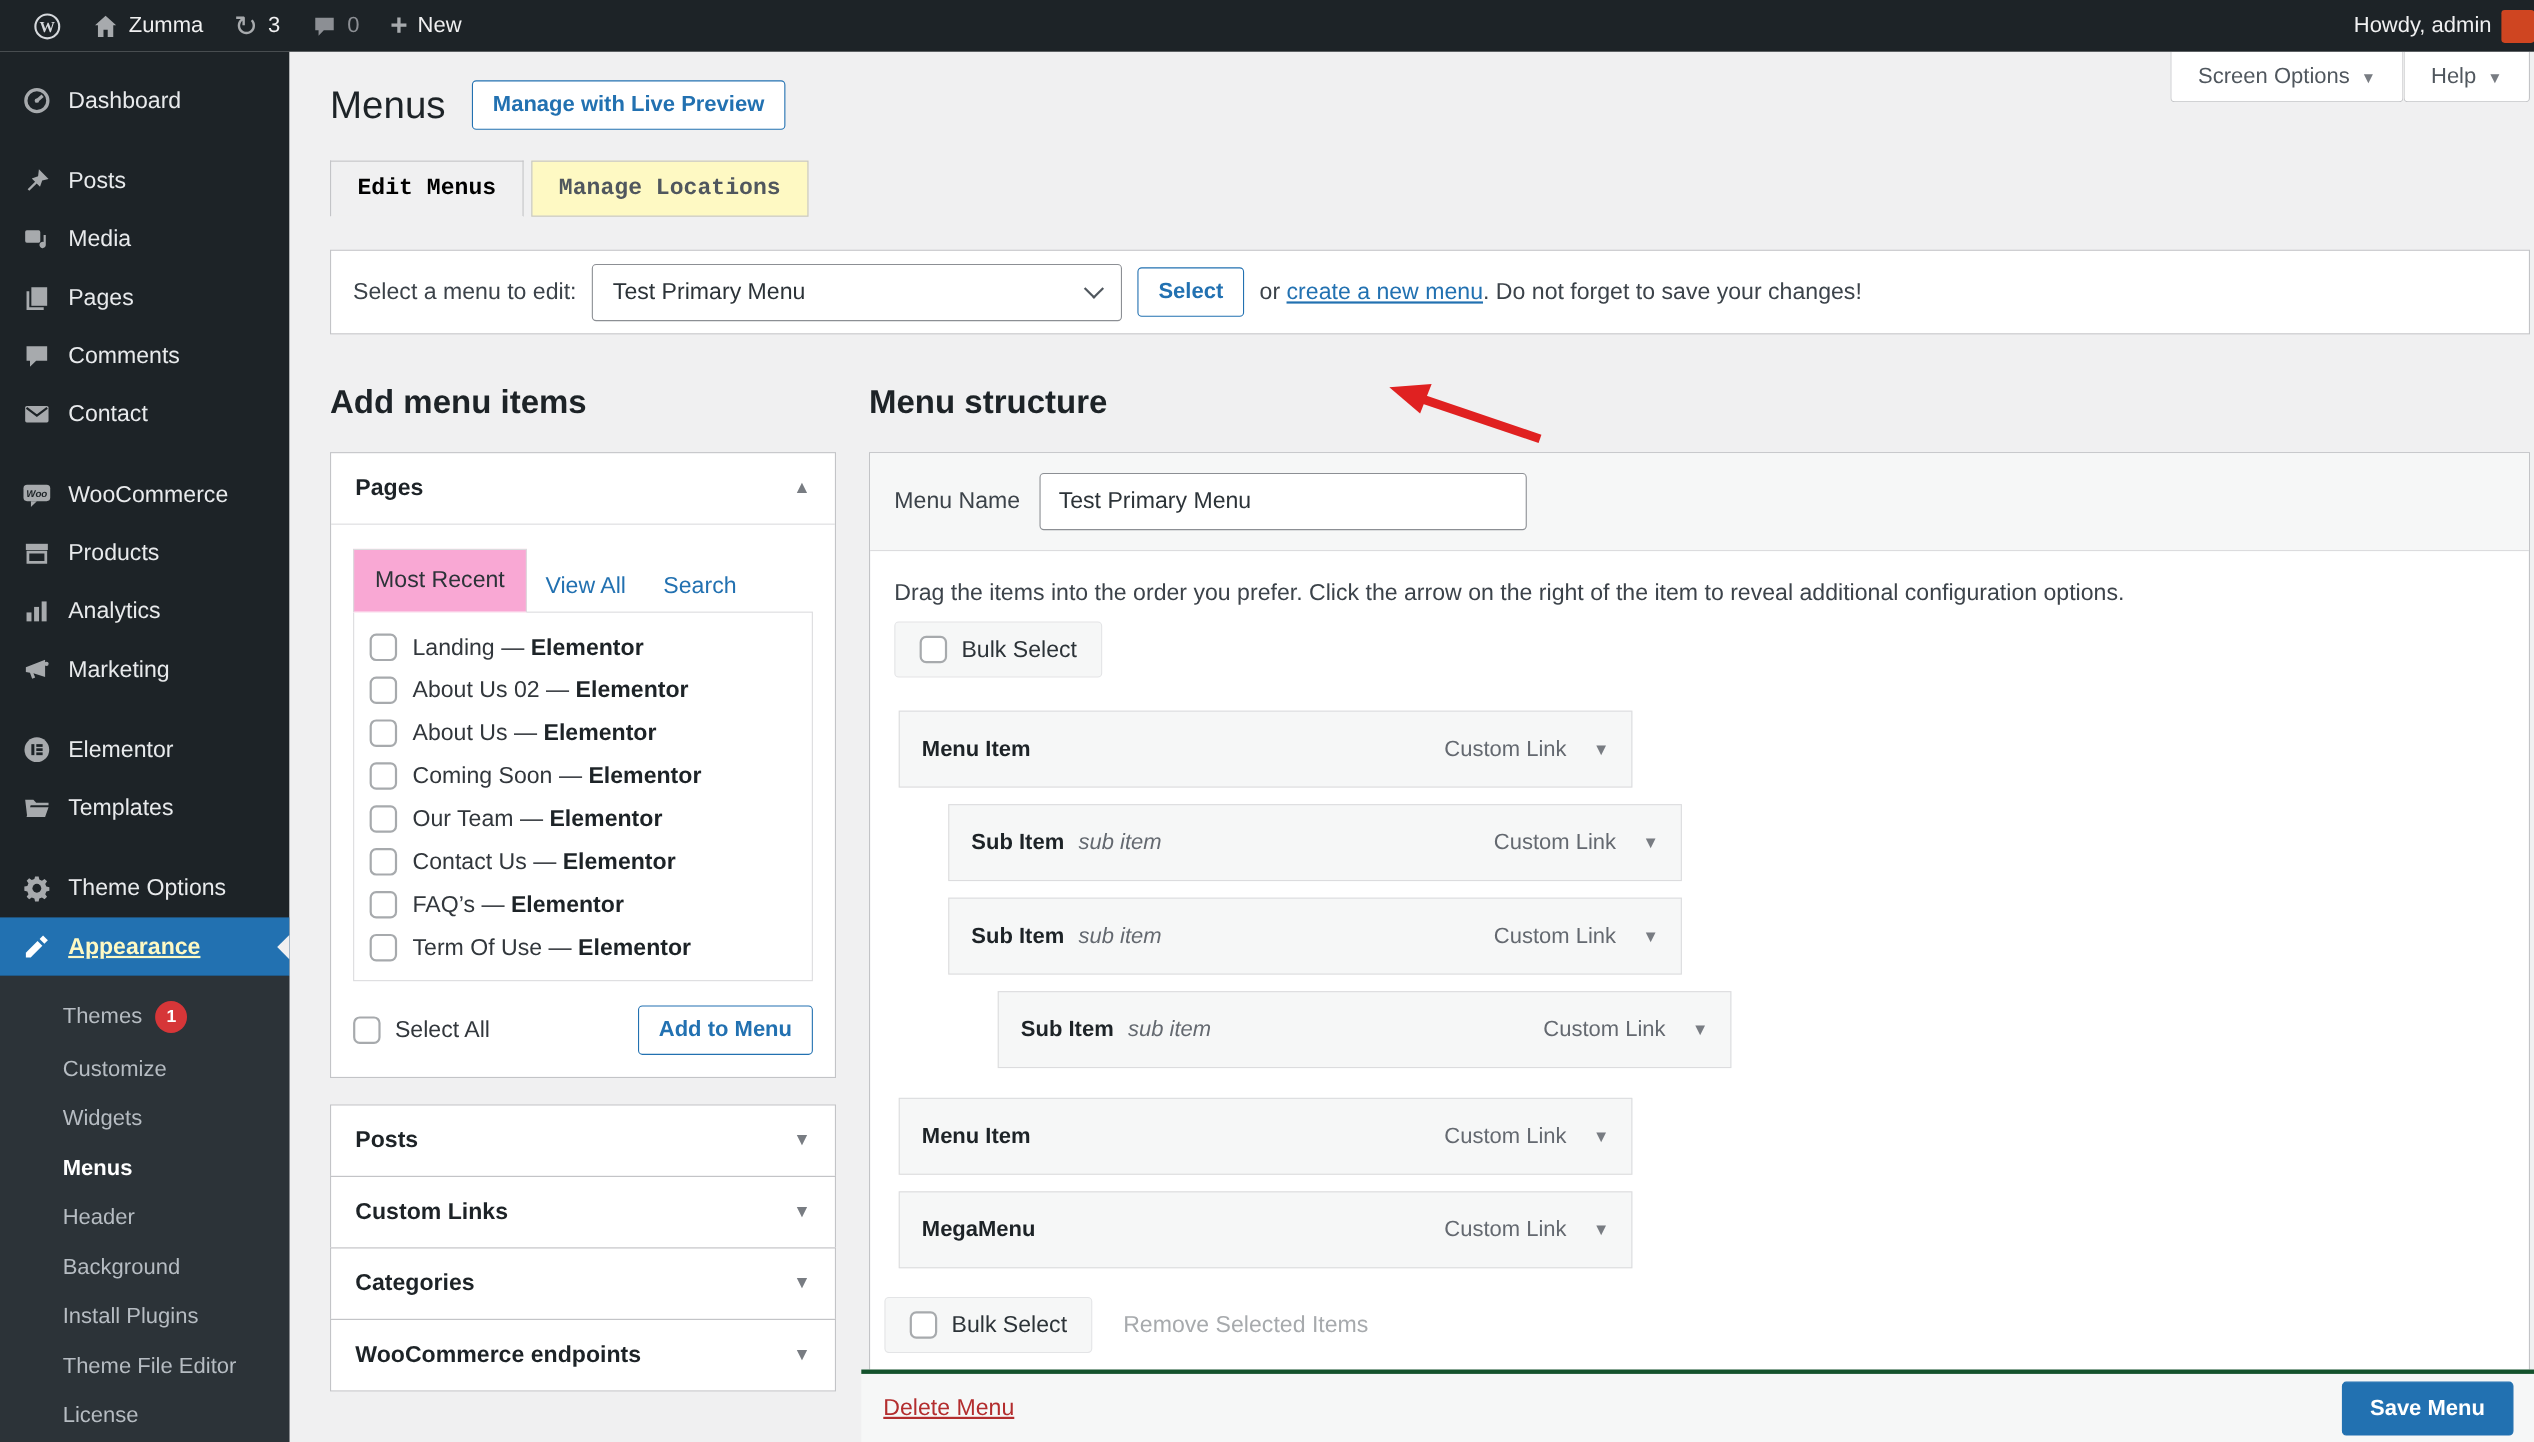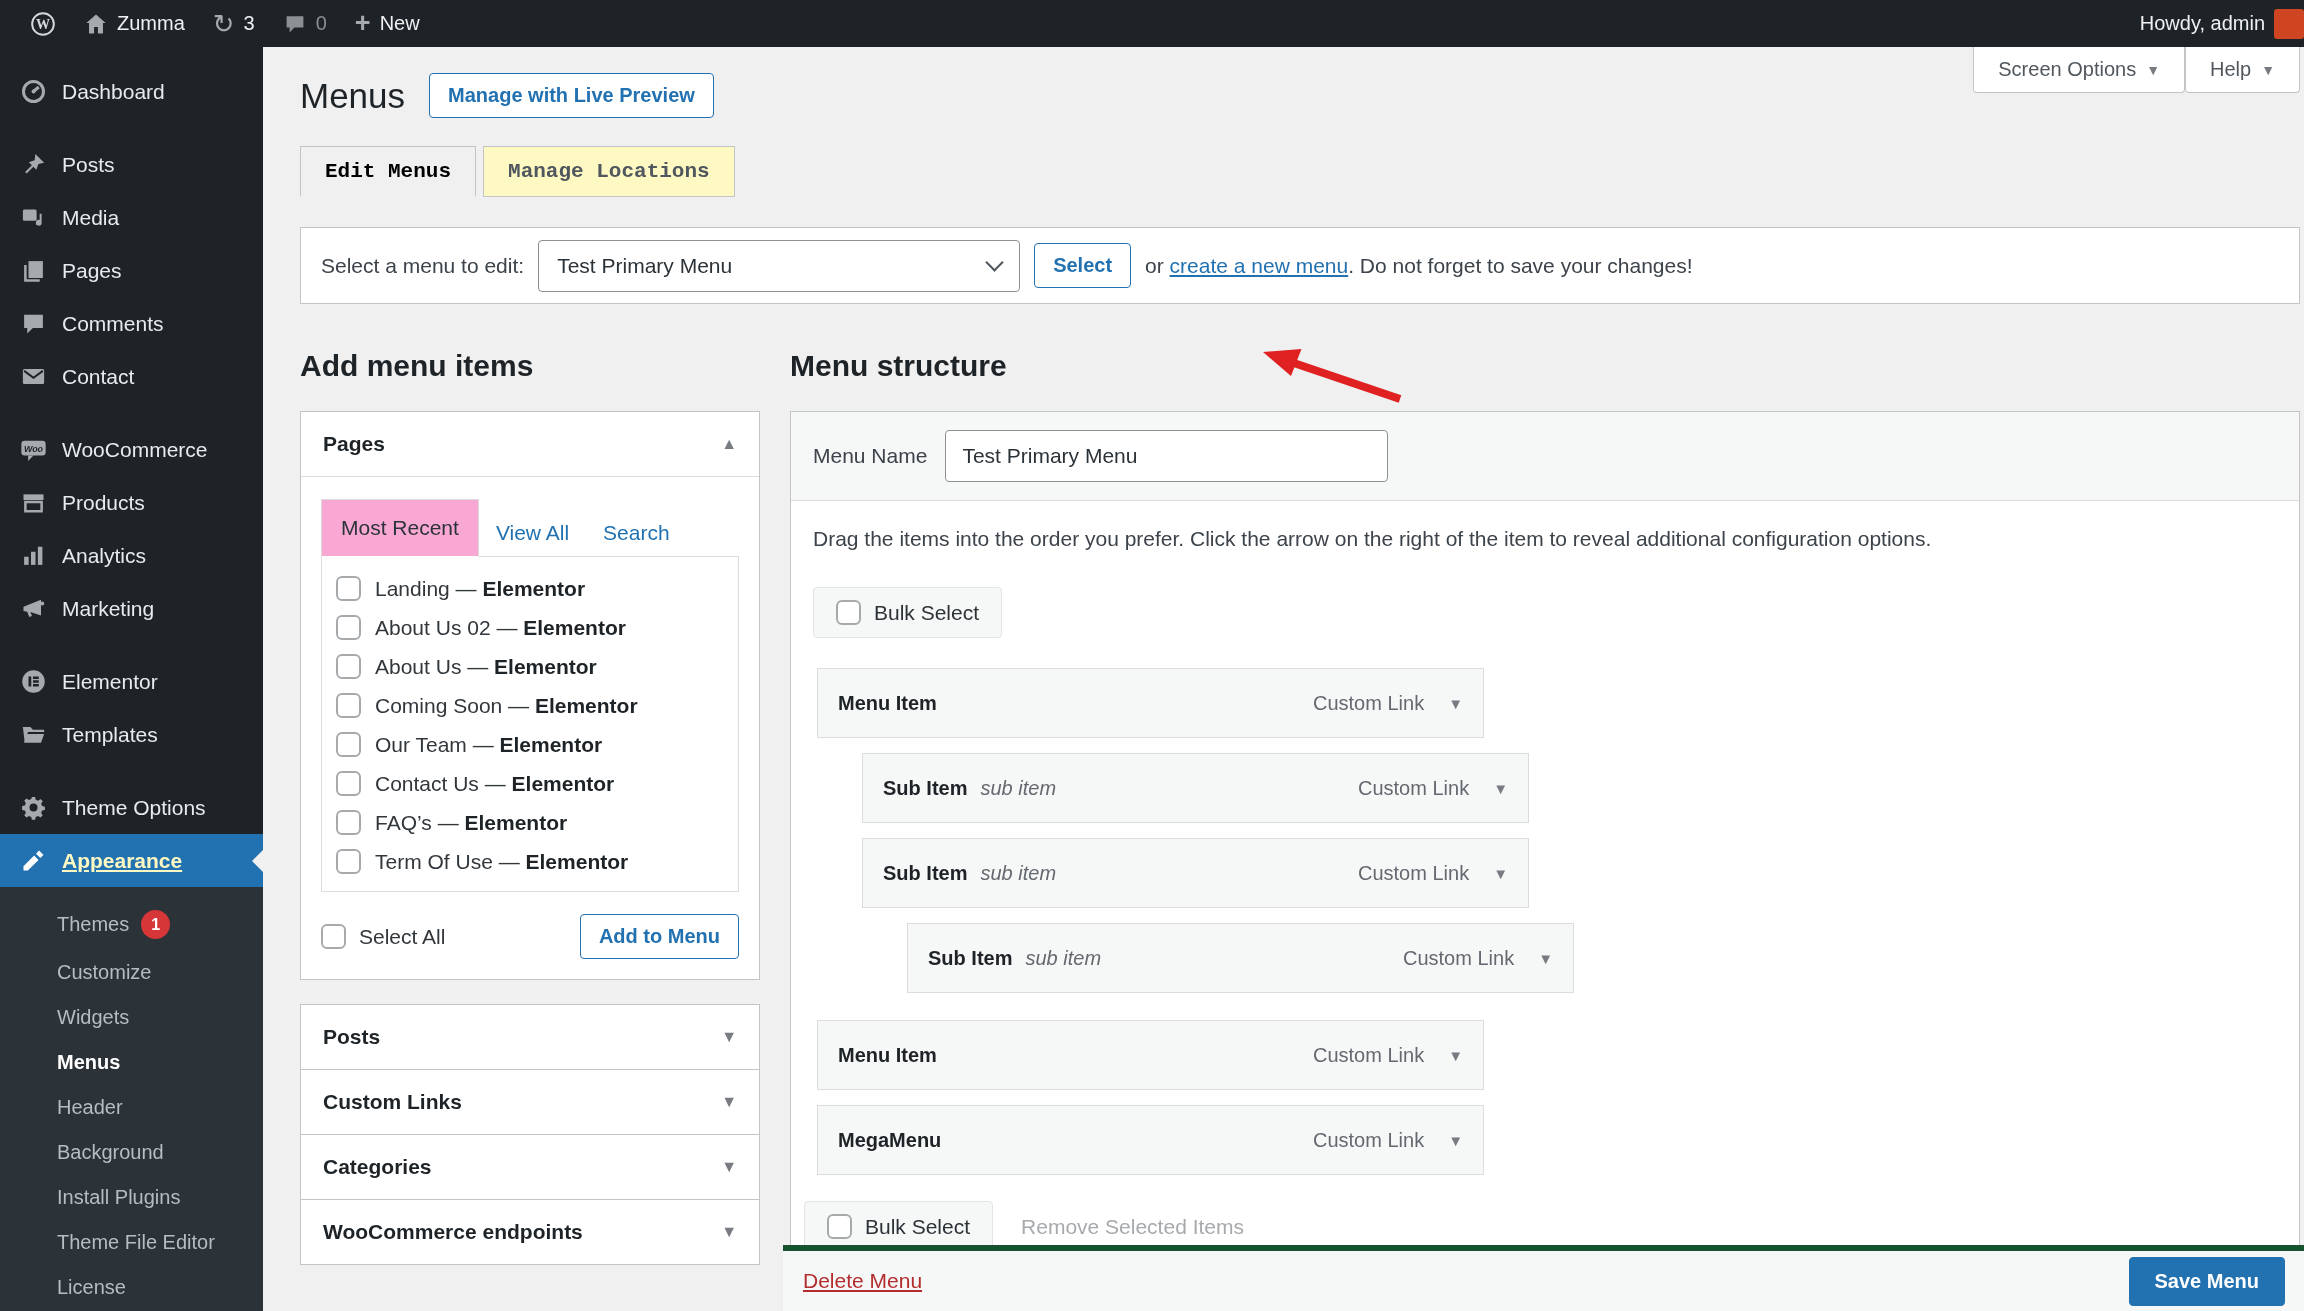--- a/index.html
+++ b/index.html
@@ -123,21 +123,21 @@
   
   .ms-head {
     background:#f6f7f7; border-bottom:1px solid #dcdcde; display:flex; align-items:center;
     gap:18px; padding:18px 22px; font-size:21px; color:#3c434a;
   }
   .ms-name-input {
     width:443px; height:52px; border:1px solid #8c8f94; border-radius:4px; background:#fff;
     font-size:21px; padding:0 16px; color:#2c3338; font-family:inherit;
   }
   .ms-body { padding:26px 22px 140px 13px; }
-  .ms-instructions { font-size:21px; color:#3c434a; margin:0 0 36px 9px; }
+  .ms-instructions { font-size:21px; color:#3c434a; margin:0 0 14px 9px; }
   .bulk-box {
     display:inline-flex; align-items:center; gap:13px; background:#f6f7f7;
     border:1px solid #e3e4e6; border-radius:4px; padding:12px 22px; font-size:21px; color:#2c3338;
     margin-left:9px; cursor:pointer;
   }
   .mi-list { margin-top:30px; }
   .mi-bar {
     width:667px; height:70px; background:#f6f7f7; border:1px solid #dcdcde;
     display:flex; align-items:center; padding:0 20px; margin-bottom:15px; cursor:move;
   }
@@ -147,21 +147,21 @@
   .mi-bar .mi-type { font-size:20px; color:#646970; }
   .mi-bar .tri { font-size:15px; color:#787c82; cursor:pointer; }
   .d0 { margin-left:13px; } .d1 { margin-left:58px; } .d2 { margin-left:103px; }
   .gap-lg { margin-top:27px; }
   .bulk-bottom-row { display:flex; align-items:center; gap:28px; margin-top:26px; }
   .remove-selected { font-size:21px; color:#a7aaad; }
 
   
   .ms-footer {
     position:absolute; left:520px; right:0; bottom:0; height:66px;
-    background:#f6f7f7; border-top:6px solid #14532d; z-index:10;
+    background:#f6f7f7; border-top:4px solid #14532d; z-index:10;
     display:flex; align-items:center; justify-content:space-between; padding:0 19px 0 20px;
   }
   .delete-link { color:#b32d2e; text-decoration:underline; font-size:21px; cursor:pointer; }
   .btn-primary {
     background:#2271b1; border:1px solid #2271b1; color:#fff; border-radius:4px;
     font-size:20px; font-weight:bold; padding:12px 25px; cursor:pointer; font-family:inherit;
   }
 
   .arrow-annot { position:absolute; left:960px; top:285px; z-index:15; pointer-events:none; }
 </style>

